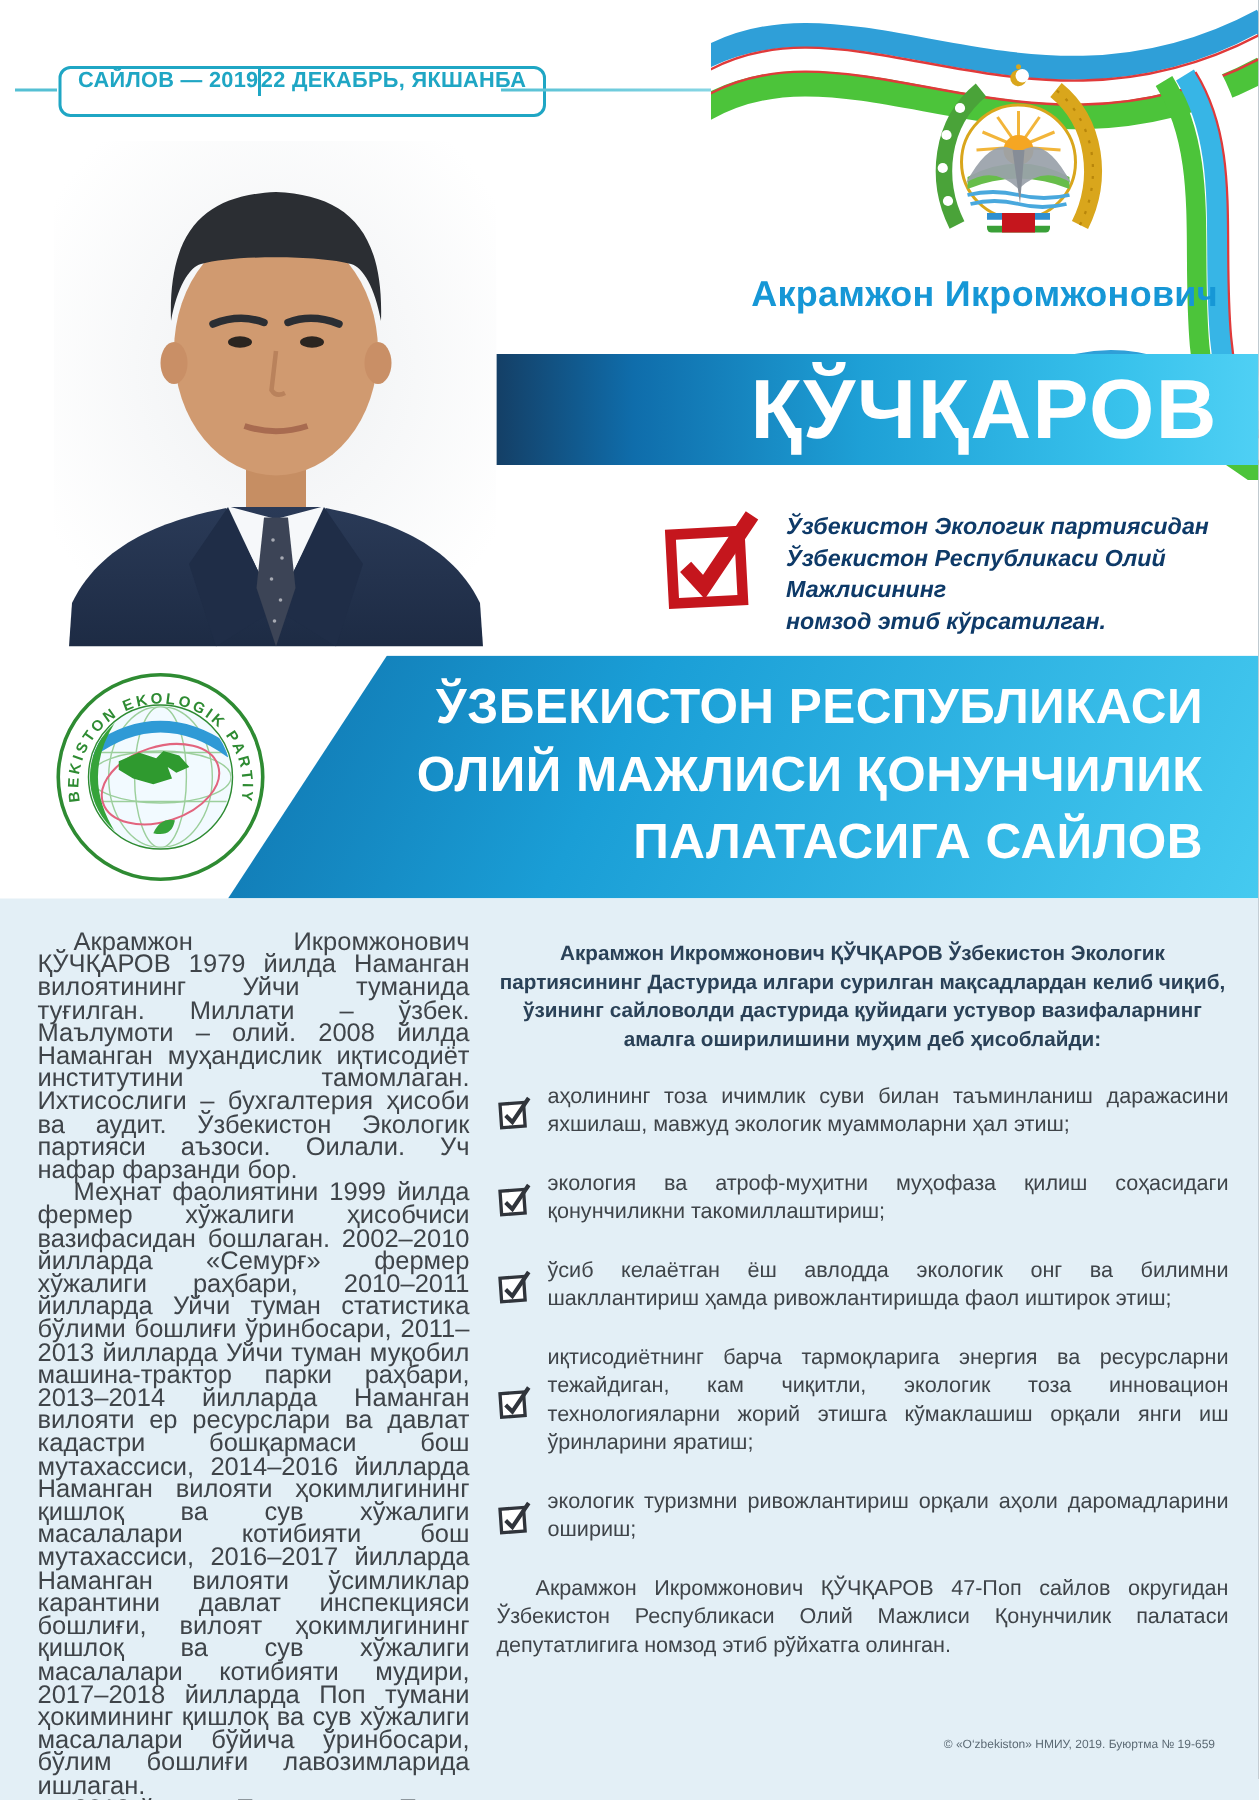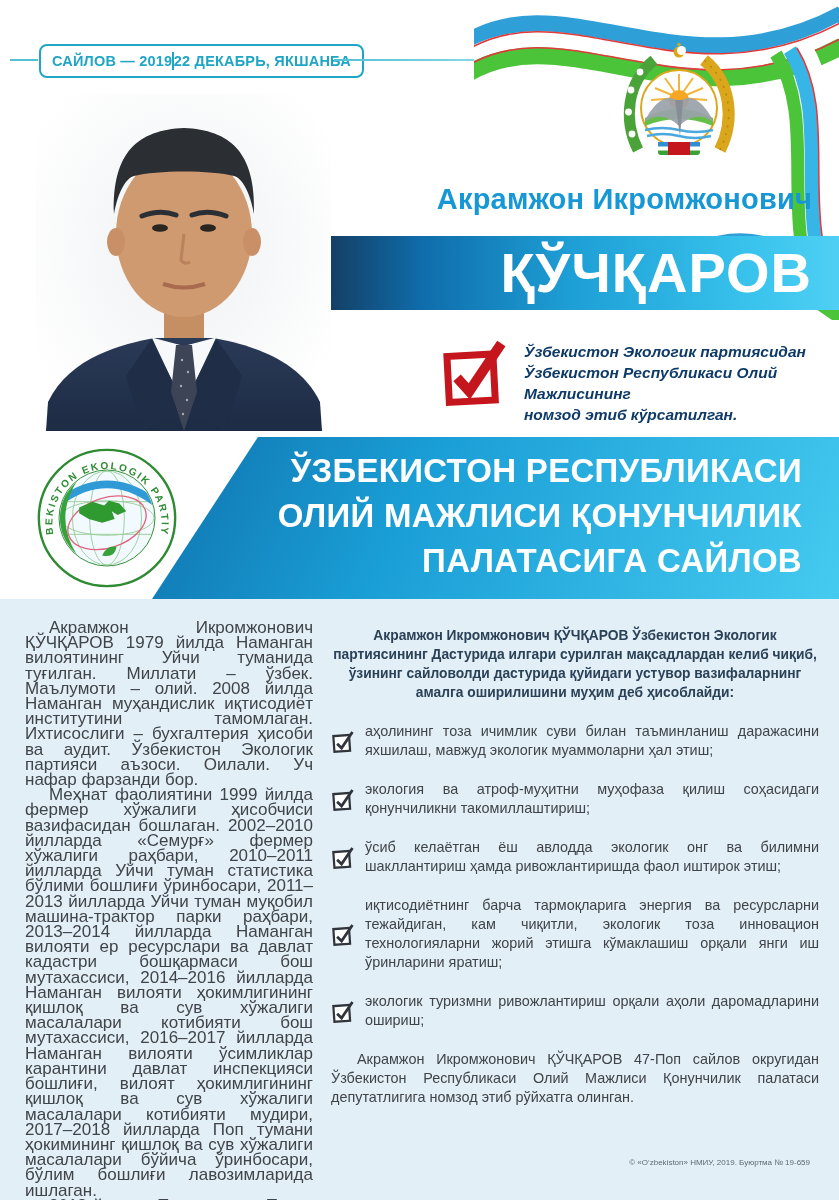--- a/index.html
+++ b/index.html
@@ -10,37 +10,37 @@
     -webkit-font-smoothing:antialiased;
   }
   .abs{position:absolute;}
 
   
   .hline{position:absolute;height:2px;background:#55c0d4;}
   .hline.left{left:10px;top:59px;width:28px;}
   .hline.right{left:334px;top:59px;width:194px;background:linear-gradient(90deg,#55c0d4,#9adeea);}
   .badge{
     position:absolute;left:39px;top:44px;height:30px;
-    display:flex;align-items:center;
+    display:flex;align-items:flex-start;
     border:2.5px solid #1fa6c4;border-radius:8px;
     padding:0 11px;color:#1fa6c4;font-weight:bold;
     font-size:14.5px;letter-spacing:.2px;white-space:nowrap;background:#fff;
   }
   .badge .sep{width:1.5px;height:18px;background:#1fa6c4;}
 
   .ribbon{right:0;top:0;z-index:1;}
   .emblem{left:620px;top:42px;z-index:2;}
 
   
   .portrait{left:36px;top:94px;z-index:3;}
 
   
   .given-name{
     position:absolute;right:27px;top:183px;
-    color:#1697d6;font-weight:bold;font-size:29px;letter-spacing:.2px;
+    color:#1697d6;font-weight:bold;font-size:24px;letter-spacing:.2px;
     white-space:nowrap;z-index:2;
   }
   .surname-strip{
     position:absolute;left:331px;right:0;top:236px;height:74px;
     background:linear-gradient(90deg,#143f66 0%,#0f6dab 18%,#1ea0d6 48%,#38c2ec 82%,#4fd0f4 100%);
     z-index:2;
   }
   .surname{
     position:absolute;right:27px;top:0;line-height:74px;
     color:#ffffff;font-weight:bold;font-size:56px;letter-spacing:1px;white-space:nowrap;

